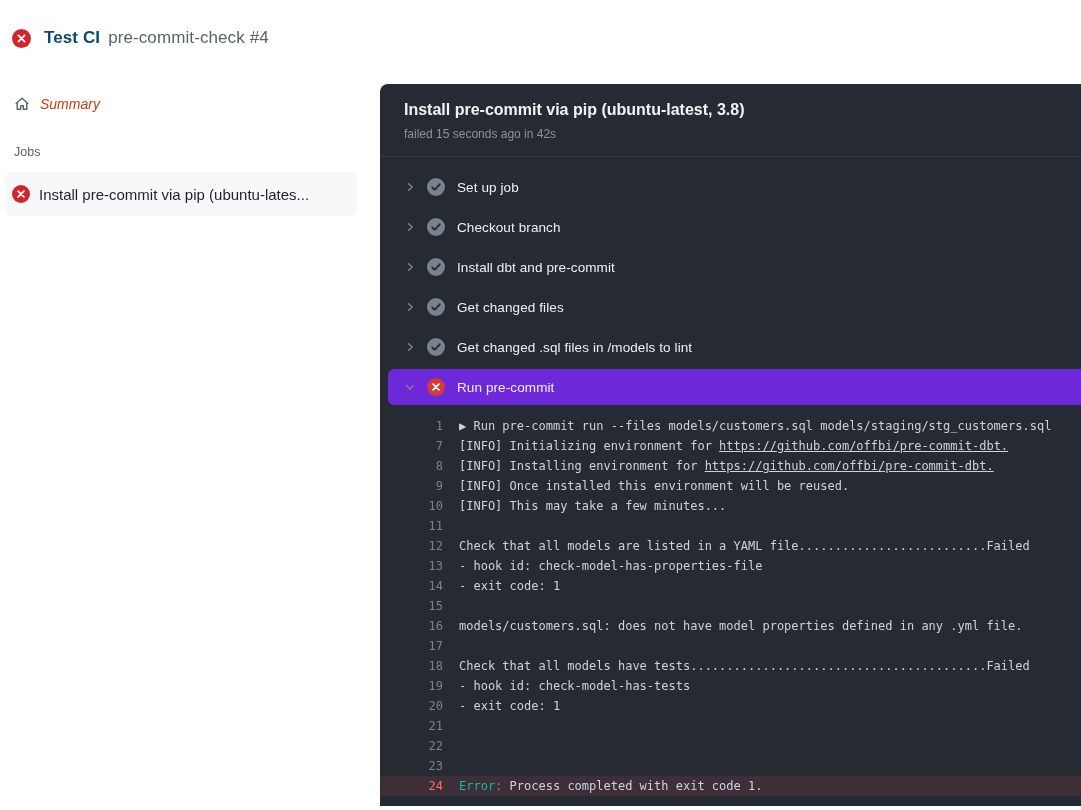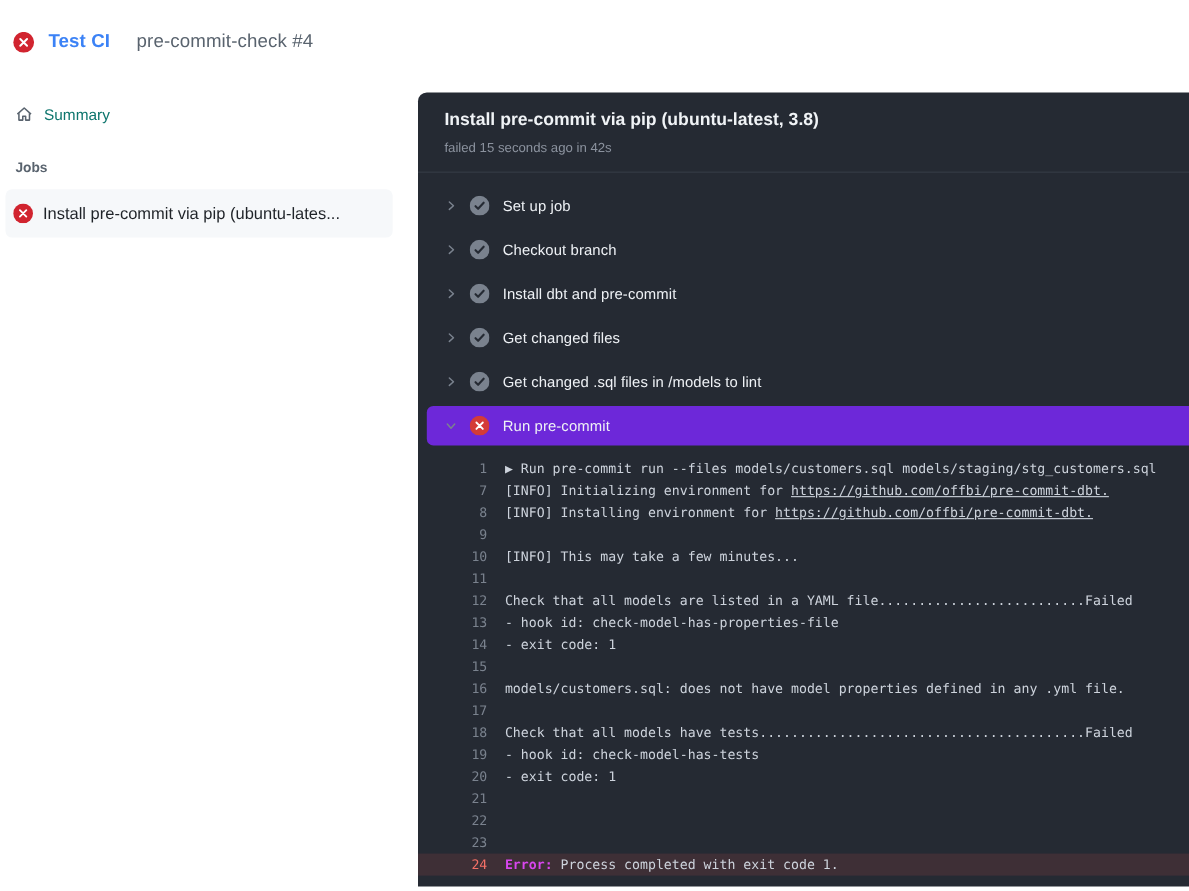--- a/index.html
+++ b/index.html
@@ -2,27 +2,27 @@
 <html><head>
 <meta charset="utf-8">
 <style>
   * { box-sizing: border-box; margin: 0; padding: 0; }
   html,body { width: 1081px; height: 810px; background: #ffffff;
     font-family: "Liberation Sans", "DejaVu Sans", sans-serif; overflow: hidden; position: relative; }
 
   
   .app-header { position: absolute; top: 28px; left: 12px; display: flex; align-items: center; gap: 13px; }
   .app-header .title-line { font-size: 17px; color: #59636e; letter-spacing: .1px; }
-  .app-header .wf { font-weight: 700; color: #3b82f6; margin-right: 24px; }
+  .app-header .wf { font-weight: 700; color: #0c4a6e; margin-right: 8px; }
 
   
   .sidebar { position: absolute; top: 84px; left: 0; width: 362px; }
   .summary-row { display: flex; align-items: center; gap: 10px; margin: 11px 0 0 14px; height: 18px; cursor: pointer; }
-  .summary-row span.lbl { font-size: 14px; color: #0f766e; }
-  .jobs-heading { margin: 32px 0 0 14px; font-size: 12.5px; font-weight: 700; color: #59636e; }
+  .summary-row span.lbl { font-size: 14px; color: #c2410c; font-style: italic; }
+  .jobs-heading { margin: 32px 0 0 14px; font-size: 12.5px; font-weight: 400; color: #59636e; }
   .job-item { margin: 13px 5px 0 5px; height: 44px; border-radius: 6px; background: #f6f8fa;
     display: flex; align-items: center; gap: 9px; padding-left: 7px; cursor: pointer; }
   .job-item .lbl { font-size: 15px; font-weight: 400; color: #1f2328; white-space: nowrap; overflow: hidden; }
 
   
   .panel { position: absolute; left: 380px; top: 84px; width: 719px; height: 722px;
     background: #252a33; border-top-left-radius: 8px; overflow: hidden; }
   .panel-header { padding: 16px 24px 15px 24px; border-bottom: 1px solid #363c46; }
   .panel-title { font-size: 16px; font-weight: 700; color: #f0f3f6; line-height: 20px; }
   .panel-sub { font-size: 12px; color: #8b929e; margin-top: 7px; }
@@ -40,21 +40,21 @@
 
   
   .log { padding-top: 9px; font-family: "DejaVu Sans Mono", "Liberation Mono", monospace;
     font-size: 12px; }
   .log-line { display: flex; height: 20px; line-height: 20px; color: #cdd3dc; }
   .log-num { width: 63px; flex: none; text-align: right; color: #7a828e; cursor: pointer; }
   .log-text { padding-left: 16px; white-space: pre; }
   .log-line.highlight { background: rgba(229,83,75,0.13); }
   .log-line.highlight .log-num { color: #f47067; }
   .seg-link { text-decoration: underline; cursor: pointer; text-align: right; }
-  .seg-error-label { color: #d946ef; font-weight: 700; }
+  .seg-error-label { color: #14b8a6; font-weight: 400; }
 </style>
 </head>
 <body>
 
 <div class="app-header">
   <span style="display:inline-flex;">
     <svg width="19" height="19" viewBox="0 0 16 16">
         <circle cx="8" cy="8" r="8" fill="#d1242f"></circle>
         <path d="M5.4 5.4l5.2 5.2M10.6 5.4l-5.2 5.2" stroke="#ffffff" stroke-width="1.5" stroke-linecap="round"></path>
       </svg>
@@ -199,20 +199,21 @@
       <div class="log-line">
     <span class="log-num">7</span>
     <span class="log-text"><span class="seg-plain">[INFO] Initializing environment for </span><span class="seg-link">https://github.com/offbi/pre-commit-dbt.</span></span>
   </div>
       <div class="log-line">
     <span class="log-num">8</span>
     <span class="log-text"><span class="seg-plain">[INFO] Installing environment for </span><span class="seg-link">https://github.com/offbi/pre-commit-dbt.</span></span>
   </div>
       <div class="log-line">
     <span class="log-num">9</span>
+    <span class="log-text"><span class="seg-plain">[INFO] Once installed this environment will be reused.</span></span>
   </div>
       <div class="log-line">
     <span class="log-num">10</span>
     <span class="log-text"><span class="seg-plain">[INFO] This may take a few minutes...</span></span>
   </div>
       <div class="log-line">
     <span class="log-num">11</span>
   </div>
       <div class="log-line">
     <span class="log-num">12</span>

